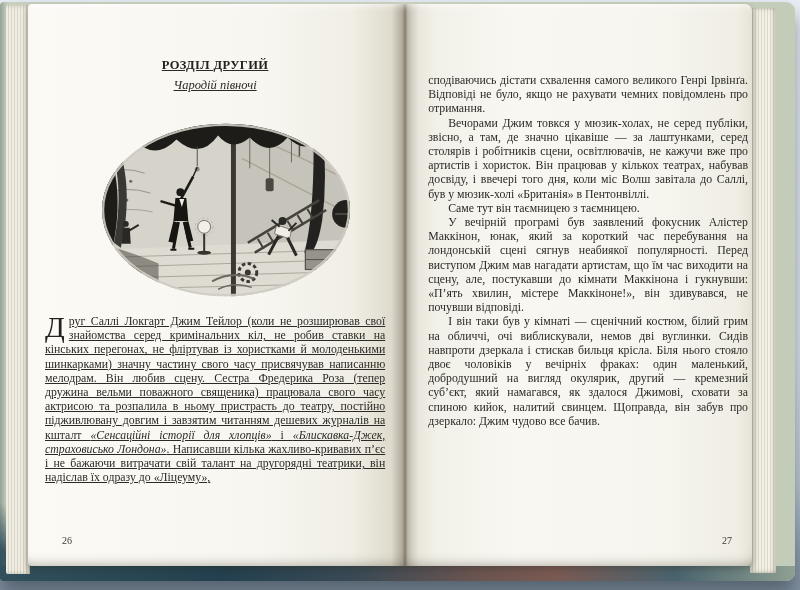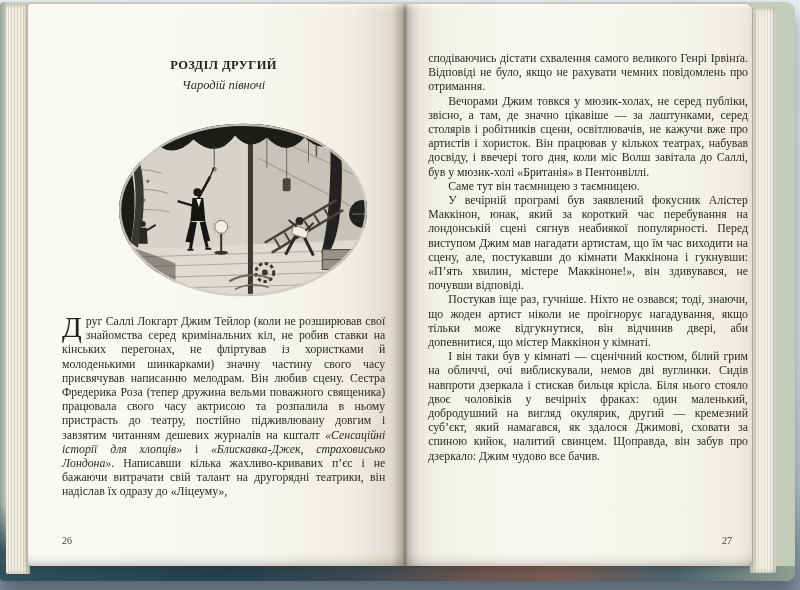--- a/index.html
+++ b/index.html
@@ -33,22 +33,22 @@
     box-shadow:inset 0 7px 9px -7px rgba(255,255,255,.95), inset 0 -10px 12px -9px rgba(70,62,48,.4);}
   .page{position:relative;}
   .page.left{flex:0 0 52.1%;border-radius:4px 0 0 4px;
     background:linear-gradient(90deg,#fbfaf5 0%,#f7f6f0 62%,#f0eee5 86%,#ded9cc 97%,#cdc8b9 100%);}
   .page.right{flex:1;border-radius:0 7px 7px 0;
     background:linear-gradient(90deg,#cdc8b9 0%,#e5e2d7 2%,#f2f1e9 9%,#f8f7f1 32%,#f6f5ee 75%,#efede4 96%,#e6e3d8 100%);}
   .gutter{position:absolute;top:0;bottom:0;left:52.1%;width:28px;margin-left:-14px;pointer-events:none;
     background:linear-gradient(90deg,rgba(80,72,56,0) 0%,rgba(80,72,56,.25) 40%,rgba(52,46,34,.48) 50%,rgba(80,72,56,.2) 60%,rgba(80,72,56,0) 100%);}
 
   
-  .lp-content{position:absolute;inset:0;padding:54px 20px 0 34px;color:#2b2a26;}
-  .rp-content{position:absolute;inset:0;padding:47px 4px 0 23px;color:#2b2a26;}
+  .lp-content{position:absolute;inset:0;padding:54px 20px 0 17px;color:#2b2a26;text-decoration:underline;}
+  .rp-content{position:absolute;inset:0;padding:69px 4px 0 23px;color:#2b2a26;}
   .chapter{margin:0;font-size:12.5px;font-weight:bold;text-align:center;letter-spacing:.4px;color:#23221e;}
   .subtitle{margin:5px 0 16px;font-size:12.5px;font-style:italic;text-align:center;color:#2b2a26;}
   .illus{width:250px;height:176px;margin:13px 17px 0 56px;}
   .bodytext{margin-top:12px;font-size:11.8px;line-height:14.2px;text-align:justify;}
   .rp-content .bodytext{margin-top:0;}
   .para{margin:0;text-indent:20px;}
   .para.noindent,.para.has-drop{text-indent:0;}
   .dropcap{float:left;font-size:29px;line-height:25px;padding:1px 4px 0 0;font-weight:normal;color:#23221e;}
   .ital{font-style:italic;}
   .pagenum{position:absolute;bottom:20px;font-size:10px;color:#3a3934;margin-top:32px;}
@@ -180,21 +180,20 @@
       <div class="pagenum pn-left">26</div>
     </div>
 
     <div class="page right">
       <div class="rp-content">
         <div class="bodytext">
             <p class="para noindent"><span>сподіваючись дістати схвалення самого великого Генрі Ірвінґа. Відповіді не було, якщо не рахувати чемних повідомлень про отримання.</span></p>
             <p class="para"><span>Вечорами Джим товкся у мюзик-холах, не серед публіки, звісно, а там, де значно цікавіше — за лаштунками, серед столярів і робітників сцени, освітлювачів, не кажучи вже про артистів і хористок. Він працював у кількох театрах, набував досвіду, і ввечері того дня, коли міс Волш завітала до Саллі, був у мюзик-холі «Британія» в Пентонвіллі.</span></p>
             <p class="para"><span>Саме тут він таємницею з таємницею.</span></p>
             <p class="para"><span>У вечірній програмі був заявлений фокусник Алістер Маккінон, юнак, який за короткий час перебування на лондонській сцені сягнув неабиякої популярності. Перед виступом Джим мав нагадати артистам, що їм час виходити на сцену, але, постукавши до кімнати Маккінона і гукнувши: «П’ять хвилин, містере Маккіноне!», він здивувався, не почувши відповіді.</span></p>
-            <p class="para"><span>Постукав іще раз, гучніше. Ніхто не озвався; тоді, знаючи, що жоден артист ніколи не проігнорує нагадування, якщо тільки може відгукнутися, він відчинив двері, аби допевнитися, що містер Маккінон у кімнаті.</span></p>
             <p class="para"><span>І він таки був у кімнаті — сценічний костюм, білий грим на обличчі, очі виблискували, немов дві вуглинки. Сидів навпроти дзеркала і стискав бильця крісла. Біля нього стояло двоє чоловіків у вечірніх фраках: один маленький, добродушний на вигляд окулярик, другий — кремезний суб’єкт, який намагався, як здалося Джимові, сховати за спиною кийок, налитий свинцем. Щоправда, він забув про дзеркало: Джим чудово все бачив.</span></p>
           </div>
       </div>
       <div class="pagenum pn-right">27</div>
     </div>
 
     <div class="gutter"></div>
   </div>
 </div>
 

